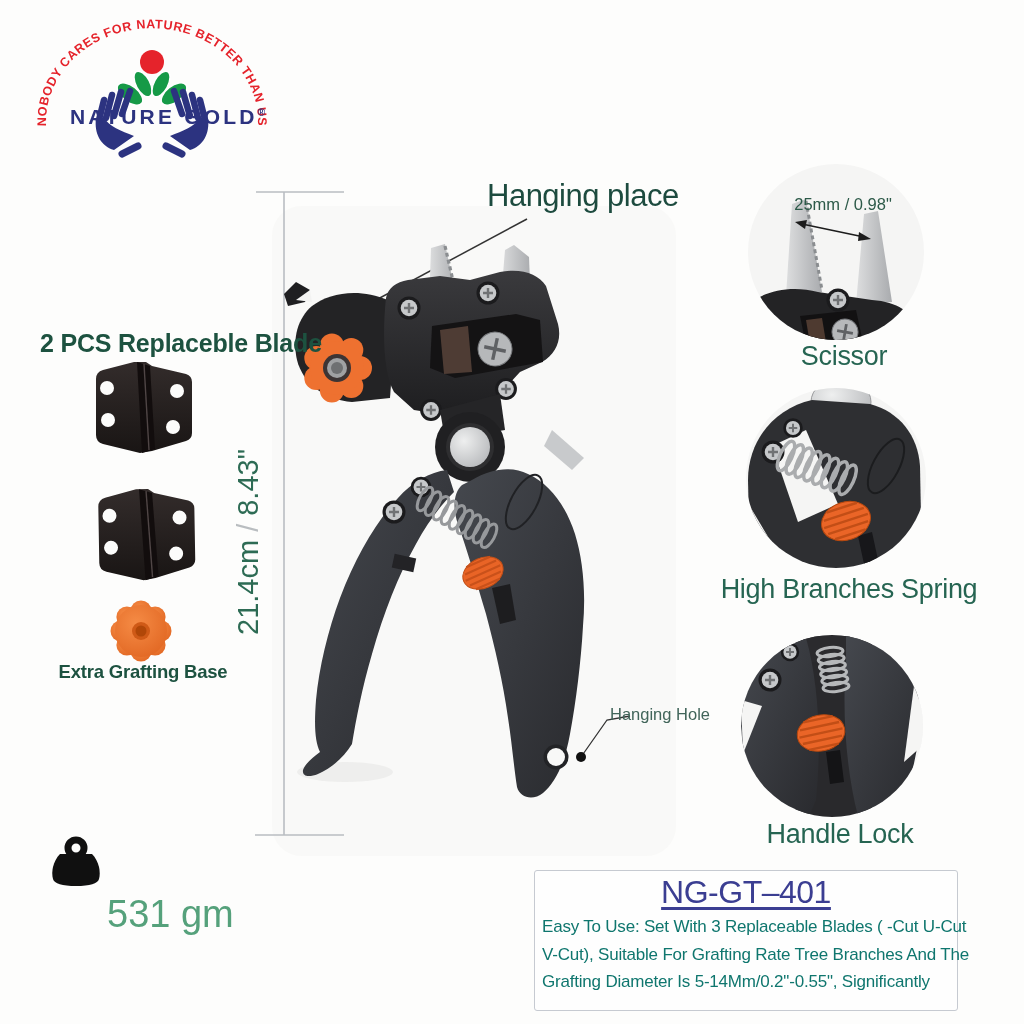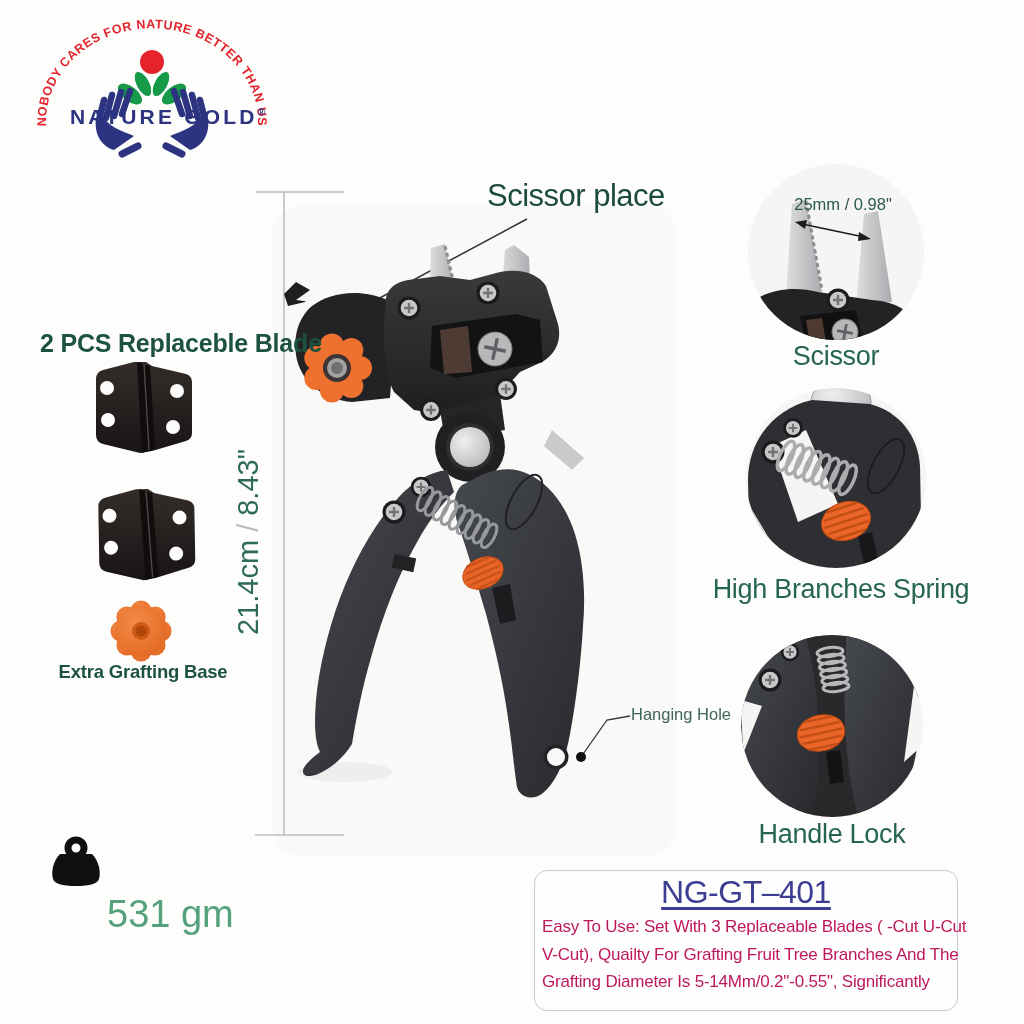--- a/index.html
+++ b/index.html
@@ -4,37 +4,37 @@
 <style>
   html,body{margin:0;padding:0;background:#ffffff;}
   #stage{position:relative;width:1024px;height:1024px;background:#fdfdfc;overflow:hidden;
          font-family:"Liberation Sans","DejaVu Sans",sans-serif;}
   #art{position:absolute;left:0;top:0;z-index:1;}
   .lbl{position:absolute;z-index:2;white-space:nowrap;}
   .brand-name{left:70px;top:105px;font-size:21px;font-weight:bold;letter-spacing:3.2px;color:#2c3380;}
   .brand-reg{font-size:10px;vertical-align:super;letter-spacing:0;}
   .grafting-place{left:487px;top:178px;font-size:31px;letter-spacing:-0.5px;color:#1d4b3f;}
   .annot-25{left:768px;top:195px;width:150px;text-align:center;font-size:16.5px;color:#2d5a49;}
-  .detail-lbl{font-size:27px;color:#266552;text-align:center;letter-spacing:-0.3px;}
+  .detail-lbl{font-size:27px;color:#266552;text-align:center;letter-spacing:-0.3px;margin-left:8px;}
   .lbl-scissor{left:726px;top:341px;width:220px;}
   .lbl-spring{left:706px;top:574px;width:270px;}
   .lbl-handlelock{left:722px;top:819px;width:220px;text-align:center;}
   .pcs-label{left:40px;top:329px;width:220px;text-align:left;font-size:25px;font-weight:600;color:#1d5240;letter-spacing:-0.2px;}
   .base-label{left:40px;top:661px;width:206px;text-align:center;font-size:18.5px;font-weight:600;color:#1d5240;letter-spacing:-0.2px;}
   .dim-rot{left:100px;top:524px;width:300px;height:36px;text-align:center;font-size:29px;color:#2d6b54;
            transform:rotate(-90deg);}
   .dim-sep{color:#b9bdc0;padding:0 8px;}
-  .hanging-hole{left:631px;top:705px;font-size:16.5px;color:#41655a;}
+  .hanging-hole{left:610px;top:705px;font-size:16.5px;color:#41655a;}
   .weight-label{left:103px;top:837px;font-size:45px;color:#161616;letter-spacing:-1px;}
   .weight-value{left:107px;top:893px;font-size:38px;color:#55a17b;}
   .product-box{position:absolute;z-index:2;left:534px;top:870px;width:422px;height:139px;
-               background:#fefefe;border:1.5px solid #c6cad1;border-radius:13px;}
+               background:#fefefe;border:1.5px solid #c6cad1;border-radius:3px;}
   .model{margin-top:3px;text-align:center;font-size:32px;color:#3b3e92;letter-spacing:-0.5px;
          text-decoration:underline;text-underline-offset:4px;}
-  .desc{margin:2px 0 0 7px;font-size:17px;line-height:27.5px;color:#be185d;letter-spacing:-0.2px;}
+  .desc{margin:2px 0 0 7px;font-size:17px;line-height:27.5px;color:#0f766e;letter-spacing:-0.2px;}
   .desc div{white-space:nowrap;}
 </style>
 </head>
 <body>
 
 <div id="stage">
 
 <svg id="art" width="1024" height="1024" viewBox="0 0 1024 1024">
   <defs>
     <linearGradient id="gradBlade" x1="0" y1="0" x2="1" y2="0">
@@ -313,21 +313,21 @@
       <g transform="rotate(-12 821 733)">
         <ellipse cx="821" cy="733" rx="24" ry="18" fill="#ea6527" stroke="#b5480f"></ellipse>
         <path d="M801,726 h40 M799,733 h44 M801,740 h40 M806,747 h30 M806,719 h30" stroke="#c24e16" stroke-width="2.4" fill="none"></path>
       </g>
     </g>
   </g>
 </svg>
 
 <div class="lbl brand-name"><span>NATURE GOLD</span><span class="brand-reg">®</span></div>
 
-<div class="lbl grafting-place">Scissor place</div>
+<div class="lbl grafting-place">Hanging place</div>
 
 <div class="lbl annot-25">25mm / 0.98"</div>
 <div class="lbl detail-lbl lbl-scissor">Scissor</div>
 <div class="lbl detail-lbl lbl-spring">High Branches Spring</div>
 <div class="lbl detail-lbl lbl-handlelock">Handle Lock</div>
 
 <div class="lbl pcs-label">2 PCS Replaceble Blade</div>
 <div class="lbl base-label">Extra Grafting Base</div>
 
 <div class="lbl dim-rot">
@@ -335,18 +335,18 @@
 </div>
 
 <div class="lbl hanging-hole">Hanging Hole</div>
 
 <div class="lbl weight-value">531 gm</div>
 
 <div class="product-box">
   <div class="model">NG-GT–401</div>
   <div class="desc">
     <div>Easy To Use: Set With 3 Replaceable Blades ( -Cut U-Cut</div>
-    <div>V-Cut), Quailty For Grafting Fruit Tree Branches And The</div>
+    <div>V-Cut), Suitable For Grafting Rate Tree Branches And The</div>
     <div>Grafting Diameter Is 5-14Mm/0.2"-0.55", Significantly</div>
   </div>
 </div>
 
 </div>
 
 </body></html>

